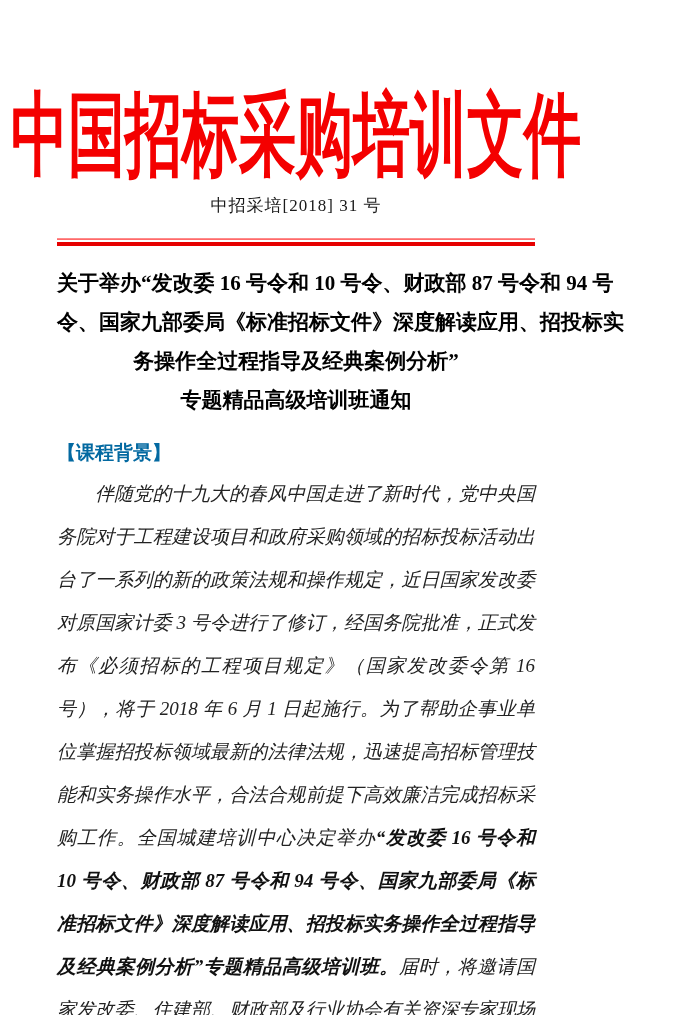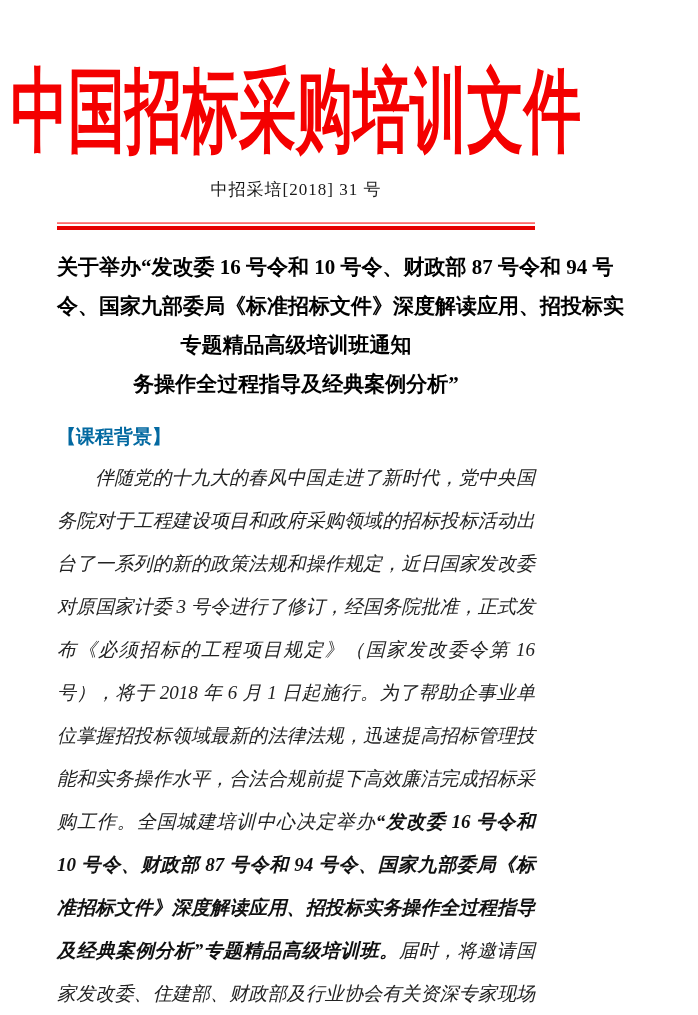--- a/index.html
+++ b/index.html
@@ -11,21 +11,21 @@
     width: 698px;
     height: 1015px;
     font-family: "Liberation Serif", "DejaVu Serif", serif;
     color: var(--text-color, #1a1a1a);
     overflow: hidden;
   }
   .page {
     box-sizing: border-box;
     width: 592px;
     height: 1015px;
-    padding: 56px 57px 0 57px;
+    padding: 80px 57px 0 57px;
     position: relative;
     background: #ffffff;
   }
   
   .masthead {
     height: 108px;
     display: flex;
     align-items: center;
     justify-content: center;
     overflow: visible;
@@ -34,21 +34,21 @@
     font-size: 57px;
     font-weight: bold;
     color: var(--masthead-red, #f40000);
     white-space: nowrap;
     transform: scaleY(1.60);
     letter-spacing: 0px;
     line-height: 1;
   }
   
   .doc-number {
-    margin-top: 14px;
+    margin-top: 6px;
     text-align: center;
     font-size: 17px;
     letter-spacing: 1px;
     font-weight: 500;
   }
   
   .red-rule {
     margin-top: 21px;
   }
   .rule-thin {
@@ -121,22 +121,22 @@
 
   <div class="red-rule">
     <div class="rule-thin"></div>
     <div class="rule-gap"></div>
     <div class="rule-thick"></div>
   </div>
 
   <h1 class="heading">
     <div class="heading-line">关于举办“发改委 16 号令和 10 号令、财政部 87 号令和 94 号</div>
     <div class="heading-line">令、国家九部委局《标准招标文件》深度解读应用、招投标实</div>
+    <div class="heading-line">务操作全过程指导及经典案例分析”</div>
     <div class="heading-line">专题精品高级培训班通知</div>
-    <div class="heading-line">务操作全过程指导及经典案例分析”</div>
   </h1>
 
   <div class="section-header">【课程背景】</div>
 
   <p class="body-text" id="course-background-paragraph"><span>伴随党的十九大的春风中国走进了新时代，党中央国务院对于工程建设项目和政府采购领域的招标投标活动出台了一系列的新的政策法规和操作规定，近日国家发改委对原国家计委 3 号令进行了修订，经国务院批准，正式发布《必须招标的工程项目规定》（国家发改委令第 16 号），将于 2018 年 6 月 1 日起施行。为了帮助企事业单位掌握招投标领域最新的法律法规，迅速提高招标管理技能和实务操作水平，合法合规前提下高效廉洁完成招标采购工作。全国城建培训中心决定举办</span><span class="seg-bold">“发改委 16 号令和 10 号令、财政部 87 号令和 94 号令、国家九部委局《标准招标文件》深度解读应用、招投标实务操作全过程指导及经典案例分析”专题精品高级培训班。</span><span>届时，将邀请国家发改委、住建部、财政部及行业协会有关资深专家现场授课，结合经典案例和实例分析，并进行现场答疑和互动交流，力求通过培训，让所有参加培训的学员都能“知其然知其所以然”，提升自己的专业素养。请各单位接此通知后认真组织本地区及本单位相关人员报名参加，现将有关事宜通知如下。</span></p>
 
 
 </div>
 
 </body></html>

